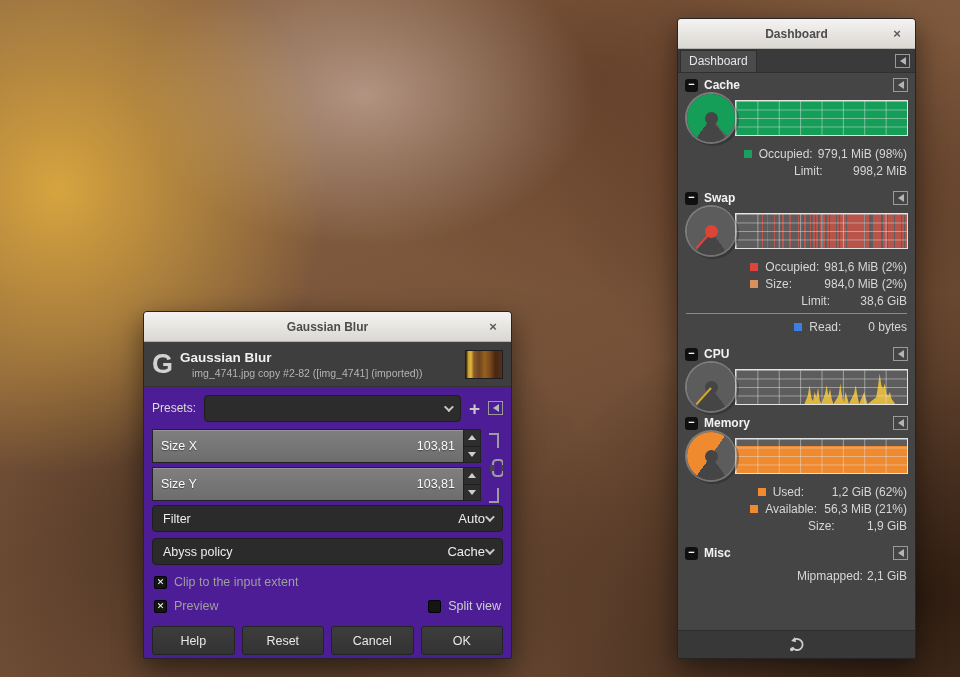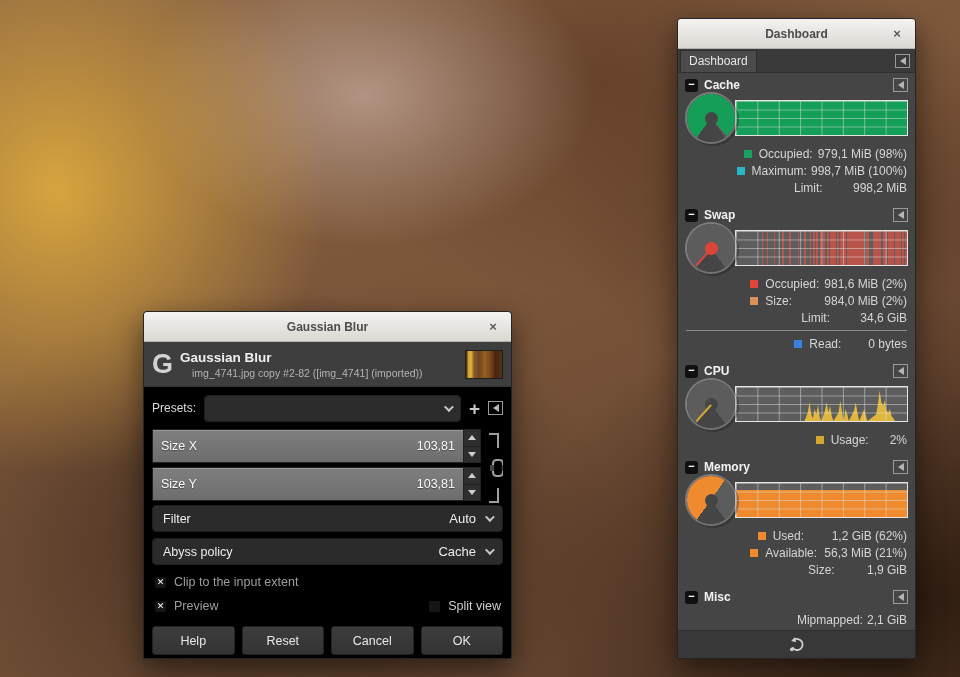--- a/index.html
+++ b/index.html
@@ -49,21 +49,21 @@
   .gauge .needle { position:absolute; left:50%; top:50%; width:45%; height:2px; transform-origin:0 50%; transform:rotate(132deg); z-index:2; }
   .legend { padding:3px 8px 7px 8px; }
   .lg-row { display:flex; align-items:center; height:17px; font-size:12px; color:#d6d6d6;justify-content:flex-end; }
   .lg-swatch { width:8px; height:8px; margin-right:7px; flex:none; }
   .lg-label { min-width:59px; padding-right:4px; }
   .lg-value { white-space:nowrap; }
   .lg-div { border:none; border-top:1px solid #8a8a8a; margin:4px 0 4px 0; }
   .bottombar { position:absolute; left:0; right:0; bottom:0; height:28px; background:#383838; border-top:1px solid #2d2d2d; display:flex; align-items:center; justify-content:center; }
 
   
-  #gblur { left:143px; top:311px; width:369px; height:348px; background:#000000; }
+  #gblur { left:143px; top:311px; width:369px; height:348px; background:#4c1d95; }
   .gb-header { height:45px; background:#3e3e3e; border-bottom:1px solid #333; display:flex; align-items:center; padding:0 8px; gap:8px; }
   .gegl-logo { font-size:27px; font-weight:bold; color:#d2d2d2; line-height:1; letter-spacing:-1px; }
   .gb-titles { flex:1; min-width:0; }
   .gb-title { color:#f0f0f0; font-weight:bold; font-size:13.5px; }
   .gb-subtitle { color:#b4b4b4; font-size:10.5px; margin-top:2px; white-space:nowrap;padding-left:12px; }
   .gb-thumb { width:38px; height:29px; border:1px solid #1d1d1d; flex:none;
     background:linear-gradient(90deg,#2e2012 0%,#caa133 7%,#e2b43c 14%,#8a5a28 22%,#6e4420 36%,#96601f 52%,#7c4a1e 66%,#48260f 82%,#55301c 100%); }
   .gb-body { padding:7px 8px 8px 8px; }
   .presets-row { display:flex; align-items:center; gap:8px; height:28px; margin-bottom:7px; }
   .presets-label { color:#dcdcdc; font-size:12px; }
@@ -75,21 +75,21 @@
   .chain { position:absolute; right:0; top:2px; height:74px; width:18px; }
   .spin-row { display:flex; border:1px solid #222; background:#2e2e2e; height:34px; margin-bottom:4px; }
   .slider { flex:1; position:relative; background:linear-gradient(#7f7f7f,#6d6d6d); box-shadow:inset 0 1px rgba(255,255,255,.18); display:flex; align-items:center; padding:0 8px; }
   .slider .s-label { color:#fafafa; font-size:12.5px; text-shadow:0 1px 1px rgba(0,0,0,.4); }
   .slider .s-value { margin-left:auto; color:#fafafa; font-size:12.5px; text-shadow:0 1px 1px rgba(0,0,0,.4); }
   .spincol { width:17px; display:flex; flex-direction:column; border-left:1px solid #1f1f1f; }
   .spinbtn { flex:1; display:flex; align-items:center; justify-content:center; background:#2e2e2e; }
   .spinbtn + .spinbtn { border-top:1px solid #1f1f1f; }
   .arr-up { width:0; height:0; border-left:4px solid transparent; border-right:4px solid transparent; border-bottom:5px solid #cfcfcf; }
   .arr-dn { width:0; height:0; border-left:4px solid transparent; border-right:4px solid transparent; border-top:5px solid #cfcfcf; }
-  .opt-row { height:27px; background:#2b2b2b; border:1px solid #1e1e1e; border-radius:4px; display:flex; align-items:center; padding:0 10px; margin-bottom:6px; gap:9px; }
+  .opt-row { height:27px; background:#2b2b2b; border:1px solid #1e1e1e; border-radius:4px; display:flex; align-items:center; padding:0 10px; margin-bottom:6px; }
   .opt-label { color:#ededed; font-size:12.5px; flex:1; }
   .opt-value { color:#ededed; font-size:13px; }
   .check-row { display:flex; align-items:center; height:22px; gap:7px; margin:2px 2px 0 2px; font-size:12.5px; }
   .checkbox { width:13px; height:13px; background:#151515; border:1px solid #000; border-radius:2px; color:#fff; font-size:9px; line-height:11px; text-align:center; flex:none; }
   .chk-dim { color:#9e9e9e; }
   .chk-bright { color:#cfcfcf; }
   .split-group { margin-left:auto; display:flex; align-items:center; gap:7px; }
   .btn-row { display:flex; gap:7px; margin-top:9px; }
   .dlg-btn { flex:1; height:29px; background:linear-gradient(#3d3d3d,#333); border:1px solid #232323; border-radius:3px; color:#e8e8e8; font-size:12.5px; display:flex; align-items:center; justify-content:center; }
 </style>
@@ -122,25 +122,20 @@
         </div>
         <div class="gauge" style="background: conic-gradient(from 216deg, rgb(20, 158, 88) 0%, rgb(20, 158, 88) 78.4%, rgb(92, 92, 92) 78.4%, rgb(92, 92, 92) 80%, rgb(69, 69, 69) 80%, rgb(69, 69, 69) 100%);">
           <div class="knob" style="background: rgb(69, 69, 69);"></div>
         </div>
       </div>
     <div class="legend">
       <div class="lg-row">
           <span class="lg-swatch" style="background: rgb(26, 160, 92);"></span>
           <span class="lg-label">Occupied:</span>
           <span class="lg-value">979,1 MiB (98%)</span>
-        </div>
-      <div class="lg-row">
-          <span class="lg-swatch" style="background: rgb(42, 184, 201);"></span>
-          <span class="lg-label">Maximum:</span>
-          <span class="lg-value">998,7 MiB (100%)</span>
         </div>
       <div class="lg-row">
           <span class="lg-swatch" style="visibility: hidden;"></span>
           <span class="lg-label">Limit:</span>
           <span class="lg-value">998,2 MiB</span>
         </div>
     </div>
   </div>
 
   <div>
@@ -200,21 +195,21 @@
           <span class="lg-value">981,6 MiB (2%)</span>
         </div>
       <div class="lg-row">
           <span class="lg-swatch" style="background: rgb(217, 144, 90);"></span>
           <span class="lg-label">Size:</span>
           <span class="lg-value">984,0 MiB (2%)</span>
         </div>
       <div class="lg-row">
           <span class="lg-swatch" style="visibility: hidden;"></span>
           <span class="lg-label">Limit:</span>
-          <span class="lg-value">34,6 GiB</span>
+          <span class="lg-value">38,6 GiB</span>
         </div>
       <hr class="lg-div">
       <div class="lg-row">
           <span class="lg-swatch" style="background: rgb(61, 127, 224);"></span>
           <span class="lg-label">Read:</span>
           <span class="lg-value">0 bytes</span>
         </div>
     </div>
   </div>
 
@@ -231,27 +226,20 @@
           <svg viewBox="0 0 100 100" preserveAspectRatio="none" style="position: absolute; inset: 0px; width: 100%; height: 100%;">
             <polygon points="0,100 0,100 40,100 42,75 43,45 44,80 45,92 46,65 47,80 48,52 49,90 50,100 52,70 53,45 54,75 55,55 56,85 57,100 60,75 61,40 62,75 63,100 64,65 65,80 66,100 69,70 70,45 71,75 72,100 75,65 76,85 77,100 82,80 83,50 84,10 85,45 86,55 87,40 88,70 89,75 90,65 91,85 92,92 93,100 100,100 100,100" fill="#e0b73e"></polygon>
           </svg>
           <div class="grid"></div>
         </div>
         <div class="gauge" style="background: conic-gradient(from 216deg, rgb(92, 92, 92) 0%, rgb(92, 92, 92) 1.6%, rgb(92, 92, 92) 1.6%, rgb(92, 92, 92) 80%, rgb(69, 69, 69) 80%, rgb(69, 69, 69) 100%);">
           <div class="needle" style="background: rgb(210, 169, 45);"></div>
           <div class="knob" style="background: rgb(69, 69, 69);"></div>
         </div>
       </div>
-    <div class="legend">
-      <div class="lg-row">
-          <span class="lg-swatch" style="background: rgb(210, 169, 45);"></span>
-          <span class="lg-label">Usage:</span>
-          <span class="lg-value">2%</span>
-        </div>
-    </div>
   </div>
 
   <div>
     <div class="section-header">
       <span class="collapse-btn">−</span>
       <span class="section-title">Memory</span>
       <span class="pane-btn">
           <span class="tri-left"></span>
         </span>
     </div>

